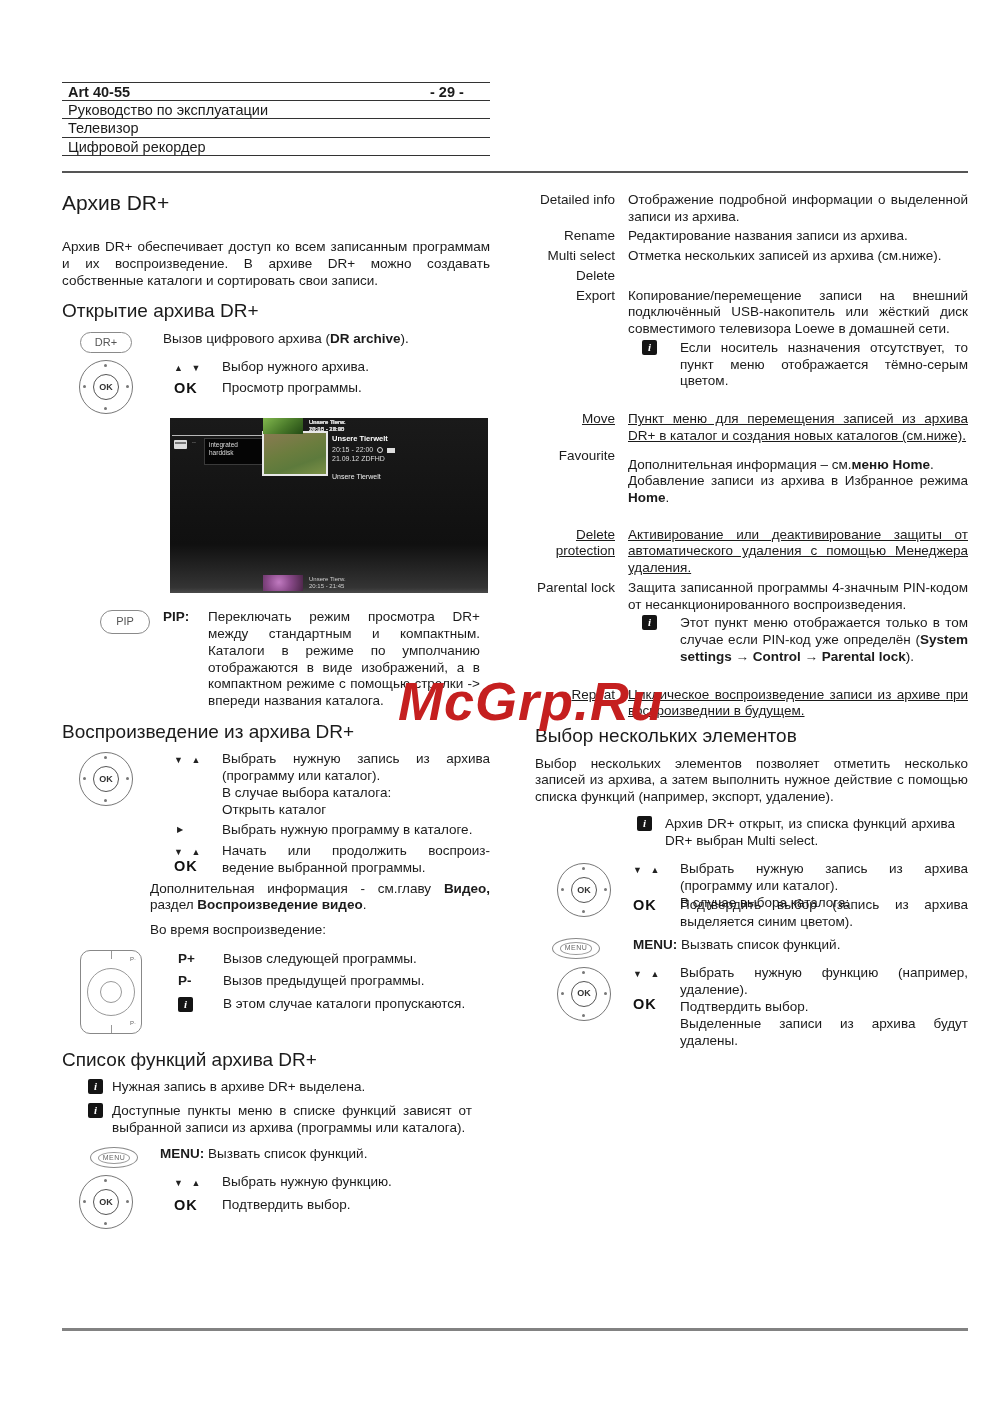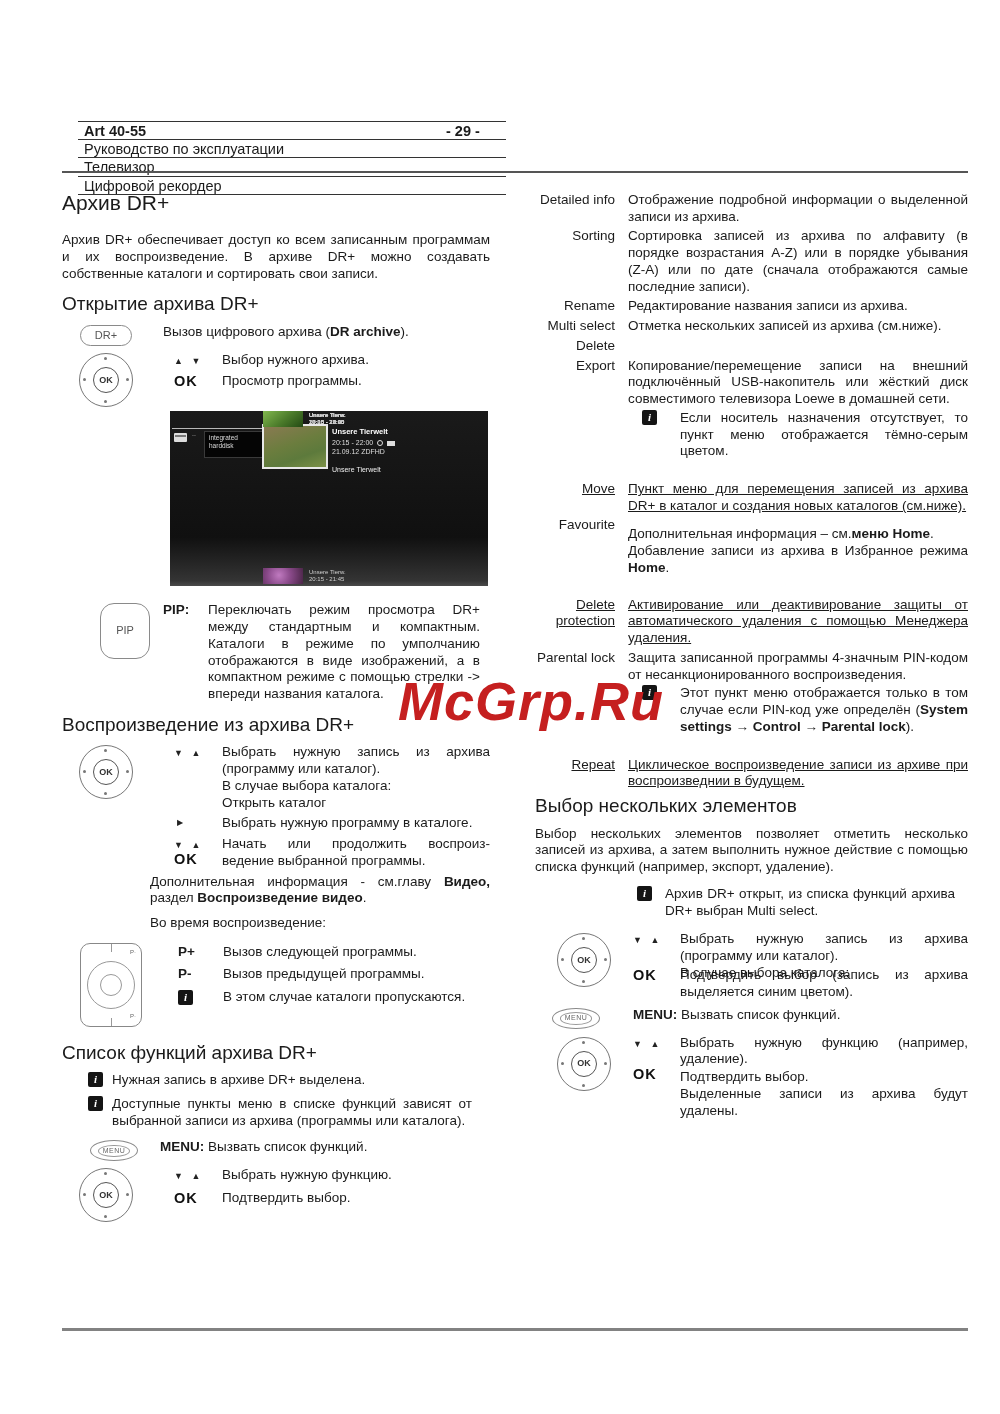--- a/index.html
+++ b/index.html
@@ -1,36 +1,36 @@
 <!DOCTYPE html>
 <html><head>
 <meta charset="utf-8">
 <style>
   * { margin:0; padding:0; box-sizing:border-box; }
   body { background:#ffffff; font-family:"Liberation Sans", sans-serif; color:#1b1b1b; }
   .page { position:relative; width:1000px; height:1414px; background:#fff; overflow:hidden; }
 
   
-  .hdr { position:absolute; left:78px; top:82px; width:428px; font-size:14.5px;margin-top:39px; }
+  .hdr { position:absolute; left:62px; top:82px; width:428px; font-size:14.5px; }
   .hdr-row { border-bottom:1.5px solid #333; height:18.5px; line-height:18px; padding-left:6px; }
   .hdr-row.first { border-top:1.5px solid #333; display:flex; }
   .hdr-model { font-weight:bold; flex:0 0 auto; }
   .hdr-page { font-weight:bold; position:absolute; left:368px; }
   .hdr-fullrule { position:absolute; left:62px; top:171px; width:906px; height:2px; background:#555; }
   .footer-rule { position:absolute; left:62px; top:1328px; width:906px; height:3px; background:#828282; }
 
   
   .watermark { position:absolute; left:398px; top:670px; font-size:54px; font-style:italic;
                font-weight:bold; letter-spacing:1px; color:#c51f1f; z-index:30; }
 
   
   .colL { position:absolute; left:62px; top:190px; width:428px; font-size:13.5px; line-height:1.24; }
   .colR { position:absolute; left:535px; top:192px; width:433px; font-size:13.5px; line-height:1.24; }
 
-  h1.title { font-size:21px; font-weight:normal; margin-bottom:16px; }
+  h1.title { font-size:21px; font-weight:normal; margin-bottom:23px; }
   h2.sect { font-size:19px; font-weight:normal; margin:10px 0 8px 0; }
   p.just { text-align:justify; }
 
   
   .row { display:grid; grid-template-columns:88px 1fr; margin-bottom:6px; }
   .icon-cell { display:flex; justify-content:center; align-items:flex-start; padding-top:1px; }
   .txt-cell { padding-left:13px; }
   .sub3 { display:grid; grid-template-columns:72px 1fr; }
   .sub3 .glyph { padding-left:24px; font-size:9px; letter-spacing:3px; color:#222; padding-top:4px; }
   .sub3 .oklbl { padding-left:24px; font-size:14.5px; font-weight:bold; color:#111; letter-spacing:1px; }
@@ -257,21 +257,21 @@
           <span class="mini-clock"></span>
           <span class="mini-tape"></span>
         </div>
         <div class="t3">21.09.12 ZDFHD</div>
         <div class="t4">Unsere Tierwelt</div>
       </div>
     </div>
 
     <div class="row" style="margin-bottom:10px;">
       <div class="icon-cell">
-        <div class="pill" style="border-radius:14px; padding:20px 0;margin-left:38px;">PIP</div>
+        <div class="pill" style="border-radius:14px; padding:4px 0;margin-left:38px;">PIP</div>
       </div>
       <div class="pipgrid">
         <div class="piplabel">PIP:</div>
         <div class="piptext">Переключать режим просмотра DR+ между стандартным и компактным. Каталоги в режиме по умполчанию отображаются в виде изображений, а в компактном режиме с помощью стрелки -&gt; впереди названия каталога.</div>
       </div>
     </div>
 
     <h2 class="sect">Воспроизведение из архива DR+</h2>
 
     <div class="row" style="margin-bottom:4px;">
@@ -389,24 +389,20 @@
 
   </div>
 
   <div class="colR">
 
     <div class="trow">
       <div class="term">Detailed info</div>
       <div class="def">Отображение подробной информации о выделенной записи из архива.</div>
     </div>
 
-    <div class="trow">
-      <div class="term">Sorting</div>
-      <div class="def">Сортировка записей из архива по алфавиту (в порядке возрастания A-Z) или в порядке убывания (Z-A) или по дате (сначала отображаются самые последние записи).</div>
-    </div>
 
     <div class="trow">
       <div class="term">Rename</div>
       <div class="def">Редактирование названия записи из архива.</div>
     </div>
 
     <div class="trow">
       <div class="term">Multi select</div>
       <div class="def">Отметка нескольких записей из архива (см.ниже).</div>
     </div>

